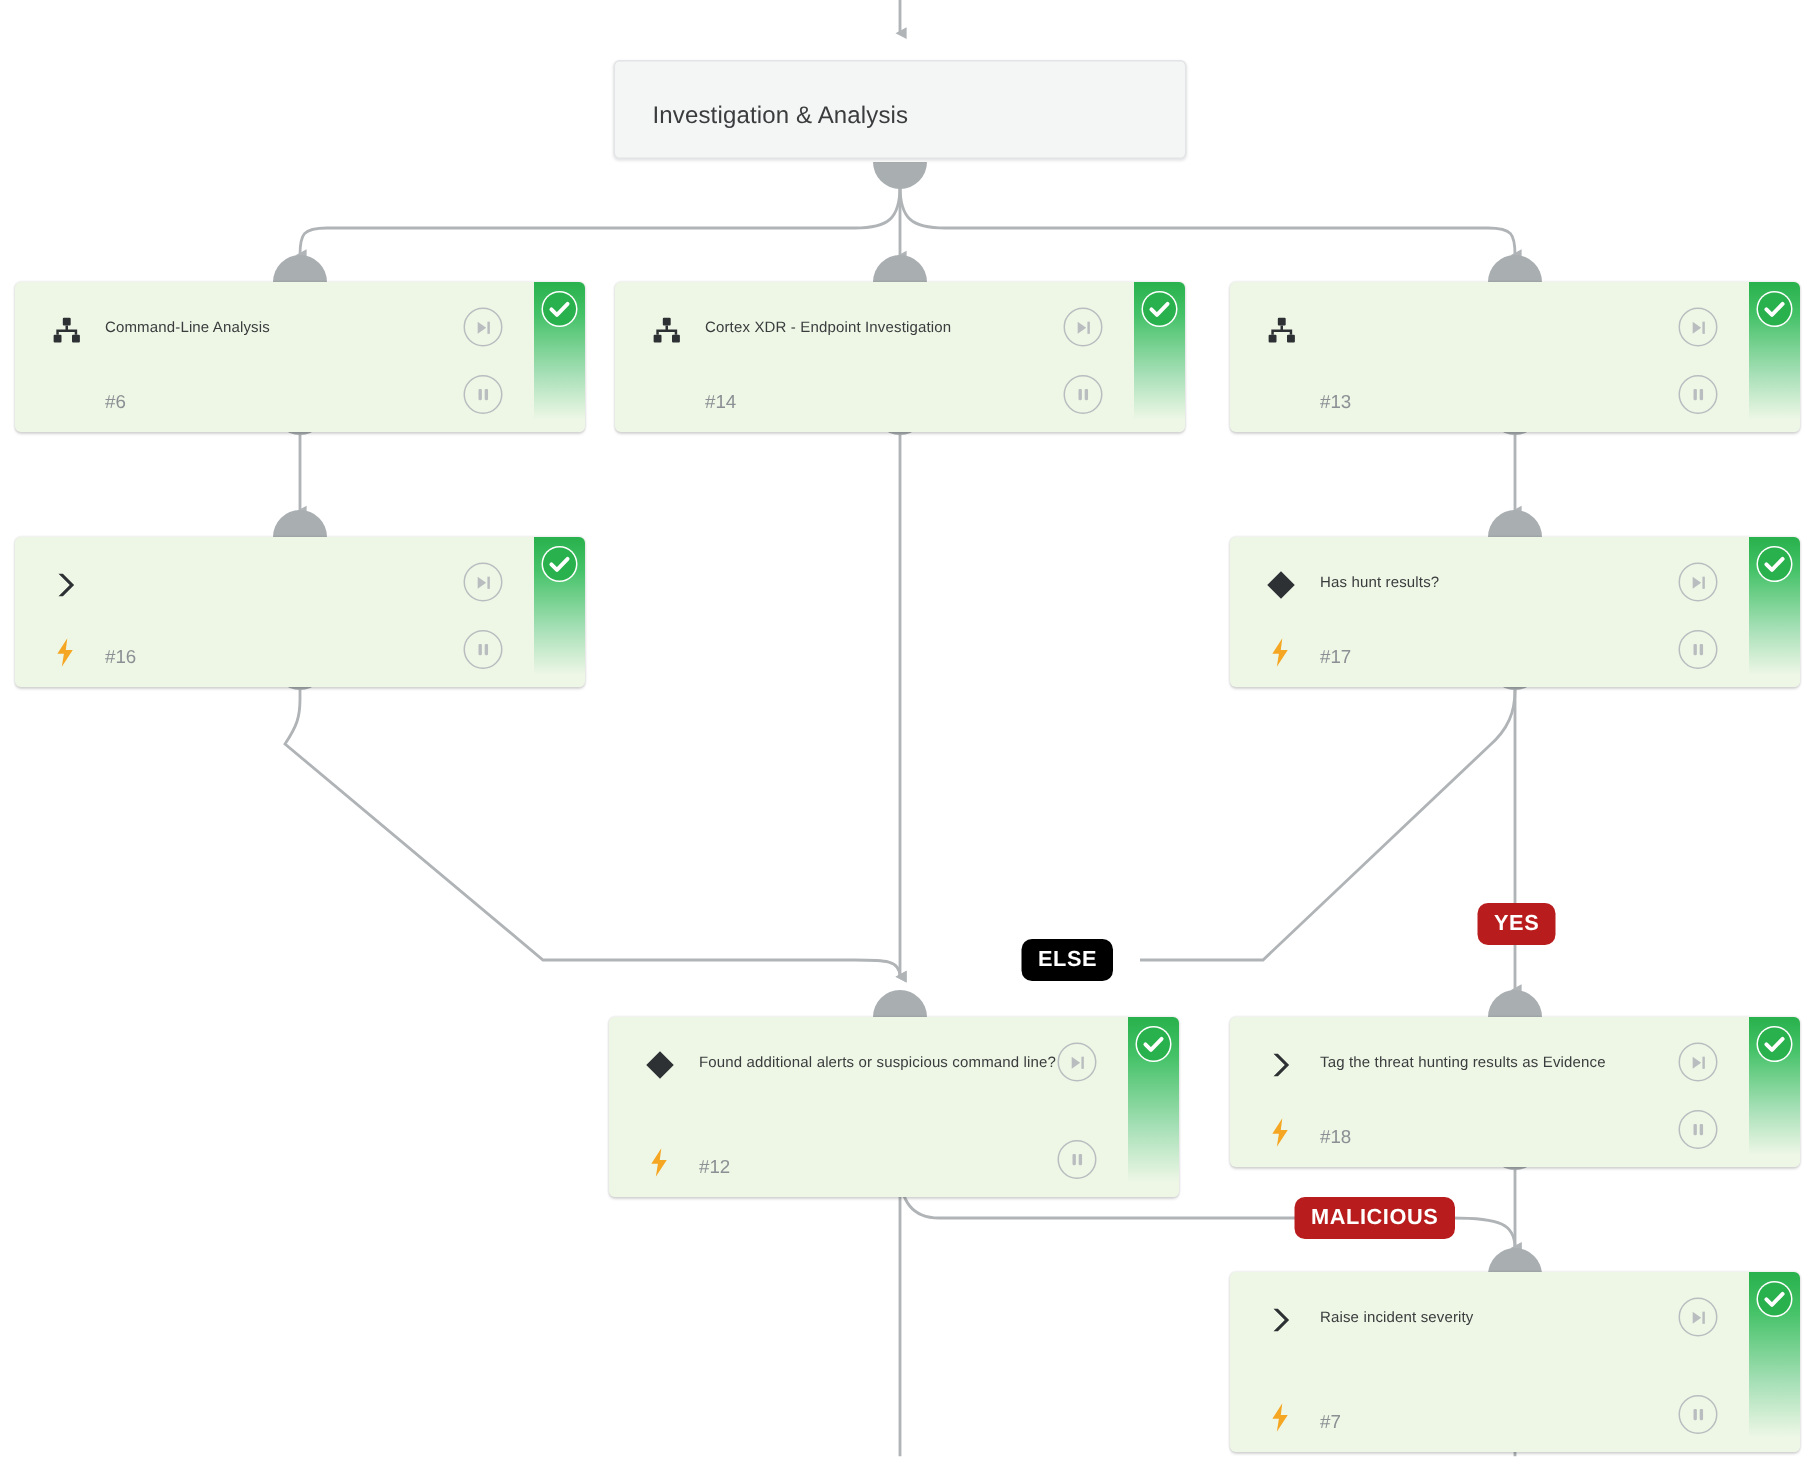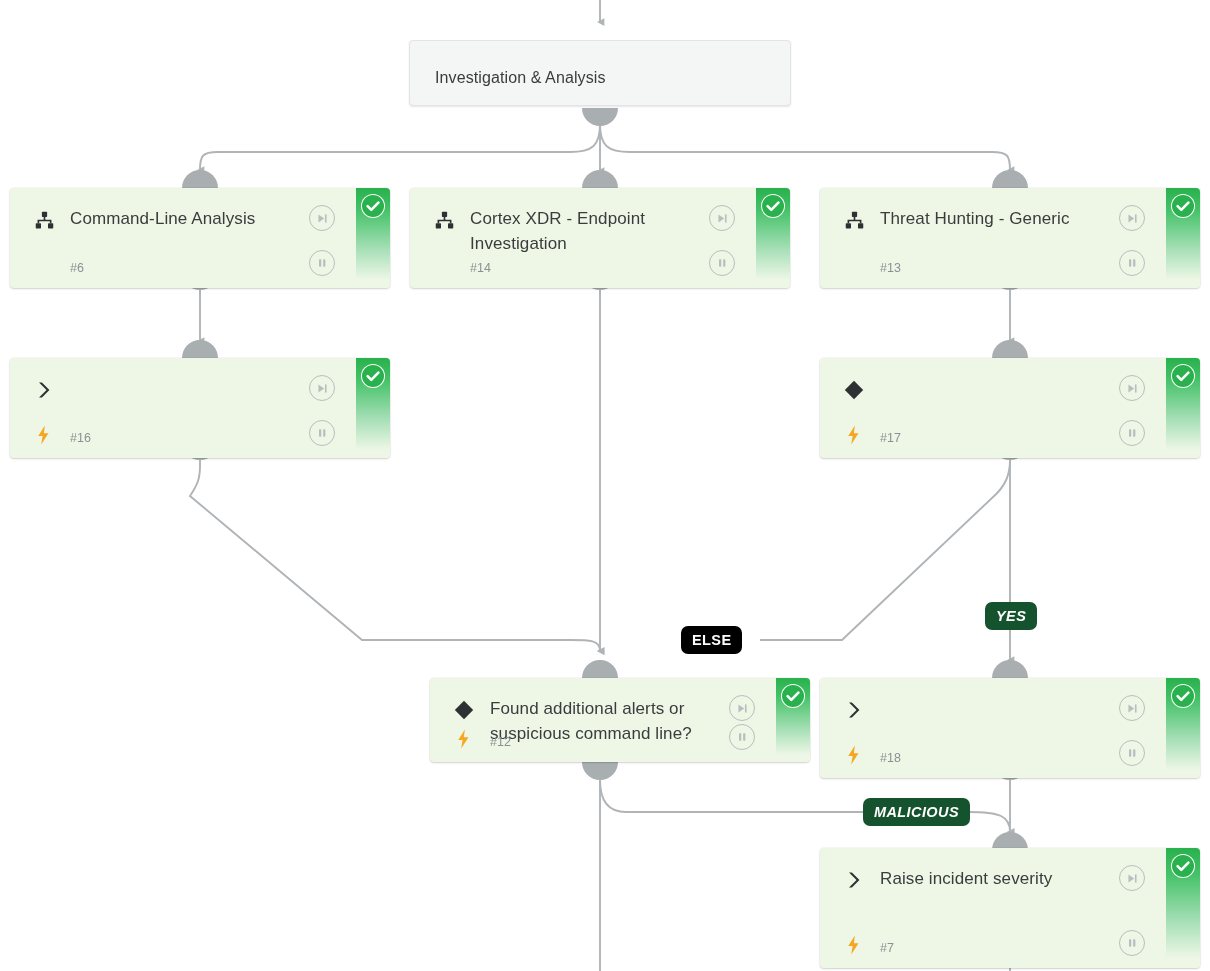--- a/index.html
+++ b/index.html
@@ -40,21 +40,21 @@
     background: #f4f5f5;
     border: 1px solid #e2e4e5;
     box-shadow: 0 1px 2px rgba(0,0,0,0.10);
   }
 
   .node-title {
     position: absolute;
     left: 60px;
     top: 18px;
     width: 250px;
-    font-size: 17px;
+    font-size: 10px;
     line-height: 25px;
     color: #3a3c3d;
     letter-spacing: 0.1px;
   }
   .node.start .node-title {
     left: 25px;
     top: 24px;
     width: 330px;
     font-size: 16px;
   }
@@ -151,21 +151,21 @@
     justify-content: center;
     padding: 0 11px;
     box-sizing: border-box;
     font-size: 14.5px;
     font-weight: bold;
     color: #ffffff;
     letter-spacing: 0.4px;
     white-space: nowrap;
   }
   .lbl-else { background: #000000; }
-  .lbl-gray { background: #14532d; font-style: italic; }
+  .lbl-gray { background: #b91c1c; }
 </style>
 </head>
 <body>
 
 <div id="canvas">
 
   <svg id="edges" viewBox="0 0 1210 971" width="1210" height="971">
     <defs>
       <marker id="arrow" markerWidth="11" markerHeight="11" refX="4.2" refY="5" orient="auto" markerUnits="userSpaceOnUse">
         <path d="M0.4,0.6 L8.2,0.6 L4.3,8.0 Z" fill="#b0b4b7"></path>
@@ -293,21 +293,20 @@
 
   <div class="node" style="left:820px; top:188px; width:380px; height:100px;">
     <span class="type-icon">
       <svg width="21" height="21" viewBox="0 0 24 24">
         <rect x="9" y="2" width="6" height="6" rx="0.8" fill="#2e3134"></rect>
         <rect x="2" y="15" width="6" height="6" rx="0.8" fill="#2e3134"></rect>
         <rect x="16" y="15" width="6" height="6" rx="0.8" fill="#2e3134"></rect>
         <path d="M12,8 L12,12 M5,15 L5,12 L19,12 L19,15" stroke="#2e3134" stroke-width="1.9" fill="none"></path>
       </svg>
     </span>
-    <div class="node-title">Threat Hunting - Generic</div>
     <div class="node-id">#13</div>
     <div class="btn-round btn-skip">
       <svg width="13" height="13" viewBox="0 0 16 16">
         <path d="M3,3 L10,8 L3,13 Z" fill="#b9bdc0"></path>
         <rect x="11" y="3" width="2" height="10" fill="#b9bdc0"></rect>
       </svg>
     </div>
     <div class="btn-round btn-pause">
       <svg width="12" height="12" viewBox="0 0 16 16">
         <rect x="4" y="3" width="3" height="10" rx="1" fill="#b9bdc0"></rect>
@@ -360,20 +359,21 @@
     <span class="type-icon">
       <svg width="22" height="22" viewBox="0 0 24 24">
         <path d="M12,2 L22,12 L12,22 L2,12 Z" fill="#2e3134"></path>
       </svg>
     </span>
     <span class="bolt-icon">
       <svg width="15" height="20" viewBox="0 0 16 22">
         <path d="M9.5,0.5 L2.2,12 L7,12 L5.5,21.5 L13.5,9.2 L8.4,9.2 Z" fill="#f5a623"></path>
       </svg>
     </span>
+    <div class="node-title">Has hunt results?</div>
     <div class="node-id">#17</div>
     <div class="btn-round btn-skip">
       <svg width="13" height="13" viewBox="0 0 16 16">
         <path d="M3,3 L10,8 L3,13 Z" fill="#b9bdc0"></path>
         <rect x="11" y="3" width="2" height="10" fill="#b9bdc0"></rect>
       </svg>
     </div>
     <div class="btn-round btn-pause">
       <svg width="12" height="12" viewBox="0 0 16 16">
         <rect x="4" y="3" width="3" height="10" rx="1" fill="#b9bdc0"></rect>
@@ -382,21 +382,21 @@
     </div>
     <div class="status-strip"></div>
     <div class="status-check">
       <svg width="24" height="24" viewBox="0 0 24 24">
         <circle cx="12" cy="12" r="11" fill="#28b14c"></circle>
         <path d="M6.6,12.2 L10.3,15.9 L17.4,8.6" stroke="#ffffff" stroke-width="2.6" fill="none" stroke-linecap="round" stroke-linejoin="round"></path>
       </svg>
     </div>
   </div>
 
-  <div class="node" style="left:430px; top:678px; width:380px; height:84px;">
+  <div class="node" style="left:406px; top:678px; width:380px; height:120px;">
     <span class="type-icon">
       <svg width="22" height="22" viewBox="0 0 24 24">
         <path d="M12,2 L22,12 L12,22 L2,12 Z" fill="#2e3134"></path>
       </svg>
     </span>
     <span class="bolt-icon">
       <svg width="15" height="20" viewBox="0 0 16 22">
         <path d="M9.5,0.5 L2.2,12 L7,12 L5.5,21.5 L13.5,9.2 L8.4,9.2 Z" fill="#f5a623"></path>
       </svg>
     </span>
@@ -427,20 +427,21 @@
     <span class="type-icon">
       <svg width="20" height="20" viewBox="0 0 24 24">
         <path d="M6,3 L15,12 L6,21 L9.5,21 L18.5,12 L9.5,3 Z" fill="#2e3134"></path>
       </svg>
     </span>
     <span class="bolt-icon">
       <svg width="15" height="20" viewBox="0 0 16 22">
         <path d="M9.5,0.5 L2.2,12 L7,12 L5.5,21.5 L13.5,9.2 L8.4,9.2 Z" fill="#f5a623"></path>
       </svg>
     </span>
+    <div class="node-title">Tag the threat hunting results as Evidence</div>
     <div class="node-id">#18</div>
     <div class="btn-round btn-skip">
       <svg width="13" height="13" viewBox="0 0 16 16">
         <path d="M3,3 L10,8 L3,13 Z" fill="#b9bdc0"></path>
         <rect x="11" y="3" width="2" height="10" fill="#b9bdc0"></rect>
       </svg>
     </div>
     <div class="btn-round btn-pause">
       <svg width="12" height="12" viewBox="0 0 16 16">
         <rect x="4" y="3" width="3" height="10" rx="1" fill="#b9bdc0"></rect>

